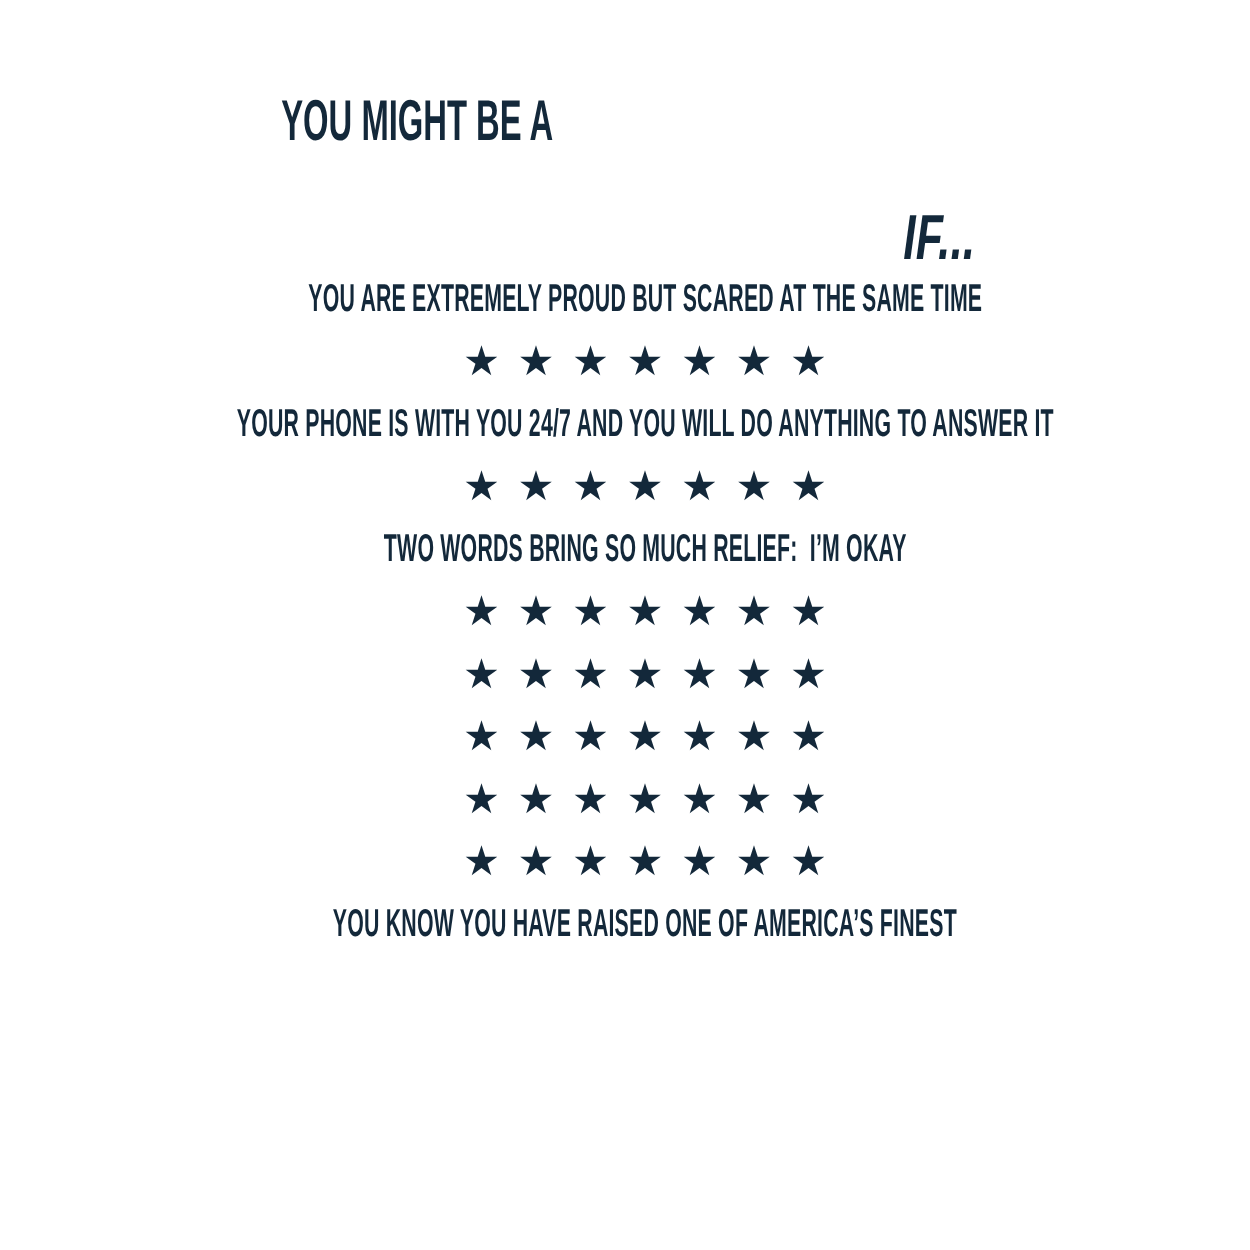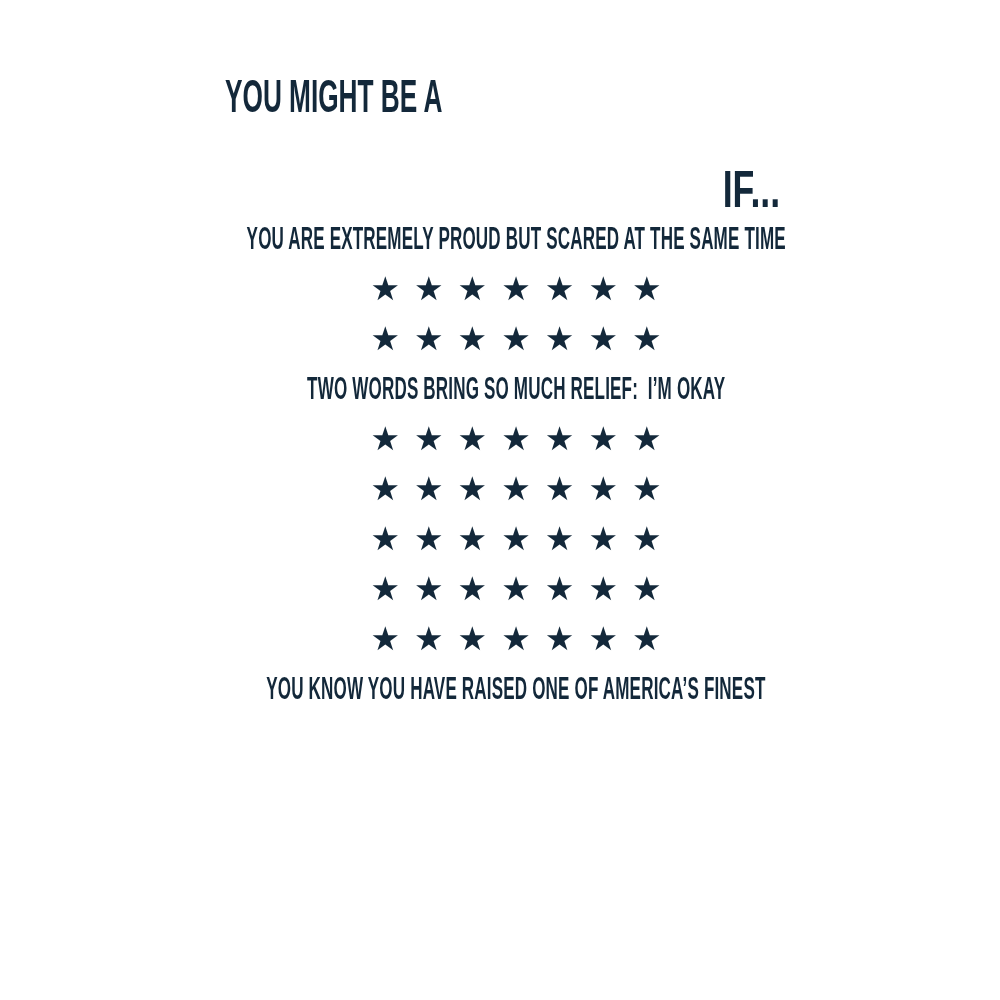--- a/index.html
+++ b/index.html
@@ -46,20 +46,21 @@
     transform: scaleX(0.67);
     transform-origin: center top;
   }
   .title-if {
     position: absolute;
     right: 220px;
     top: 164px;
     line-height: 1;
     white-space: nowrap;
     text-align: right;
+    font-style: italic;
   }
   .title-if .sx {
     display: inline-block;
     font-size: 51px;
     font-weight: 700;
     transform: scaleX(0.70);
     transform-origin: right top;
   }
   
   .rows {
@@ -113,20 +114,23 @@
   </div>
 
   <div class="rows">
     <div class="row">
       <span class="statement">YOU ARE EXTREMELY PROUD BUT SCARED AT THE SAME TIME</span>
     </div>
     <div class="row">
       <span class="star-row"><span class="star">★</span><span class="star">★</span><span class="star">★</span><span class="star">★</span><span class="star">★</span><span class="star">★</span><span class="star">★</span></span>
     </div>
     <div class="row">
+      <span class="statement">YOUR PHONE IS WITH YOU 24/7 AND YOU WILL DO ANYTHING TO ANSWER IT</span>
+    </div>
+    <div class="row">
       <span class="star-row"><span class="star">★</span><span class="star">★</span><span class="star">★</span><span class="star">★</span><span class="star">★</span><span class="star">★</span><span class="star">★</span></span>
     </div>
     <div class="row">
       <span class="statement">TWO WORDS BRING SO MUCH RELIEF:  I’M OKAY</span>
     </div>
     <div class="row">
       <span class="star-row"><span class="star">★</span><span class="star">★</span><span class="star">★</span><span class="star">★</span><span class="star">★</span><span class="star">★</span><span class="star">★</span></span>
     </div>
     <div class="row">
       <span class="star-row"><span class="star">★</span><span class="star">★</span><span class="star">★</span><span class="star">★</span><span class="star">★</span><span class="star">★</span><span class="star">★</span></span>

